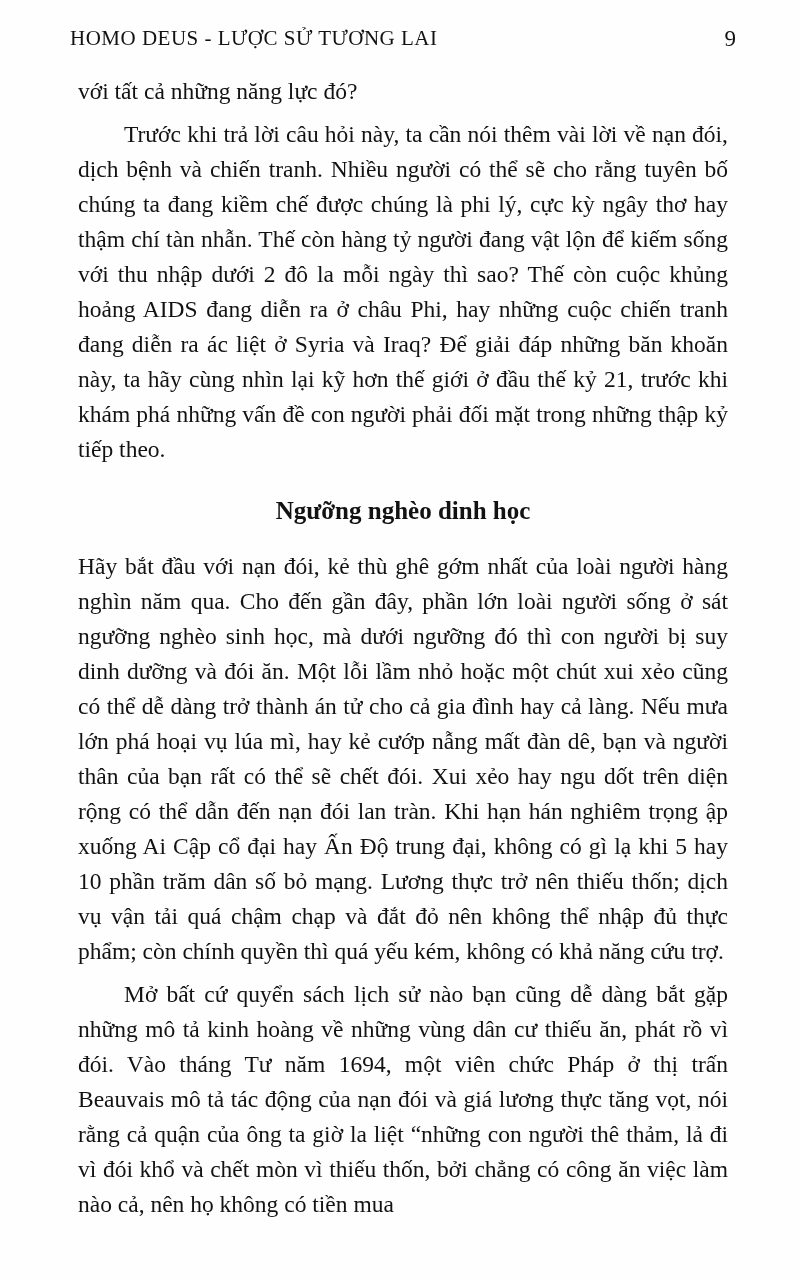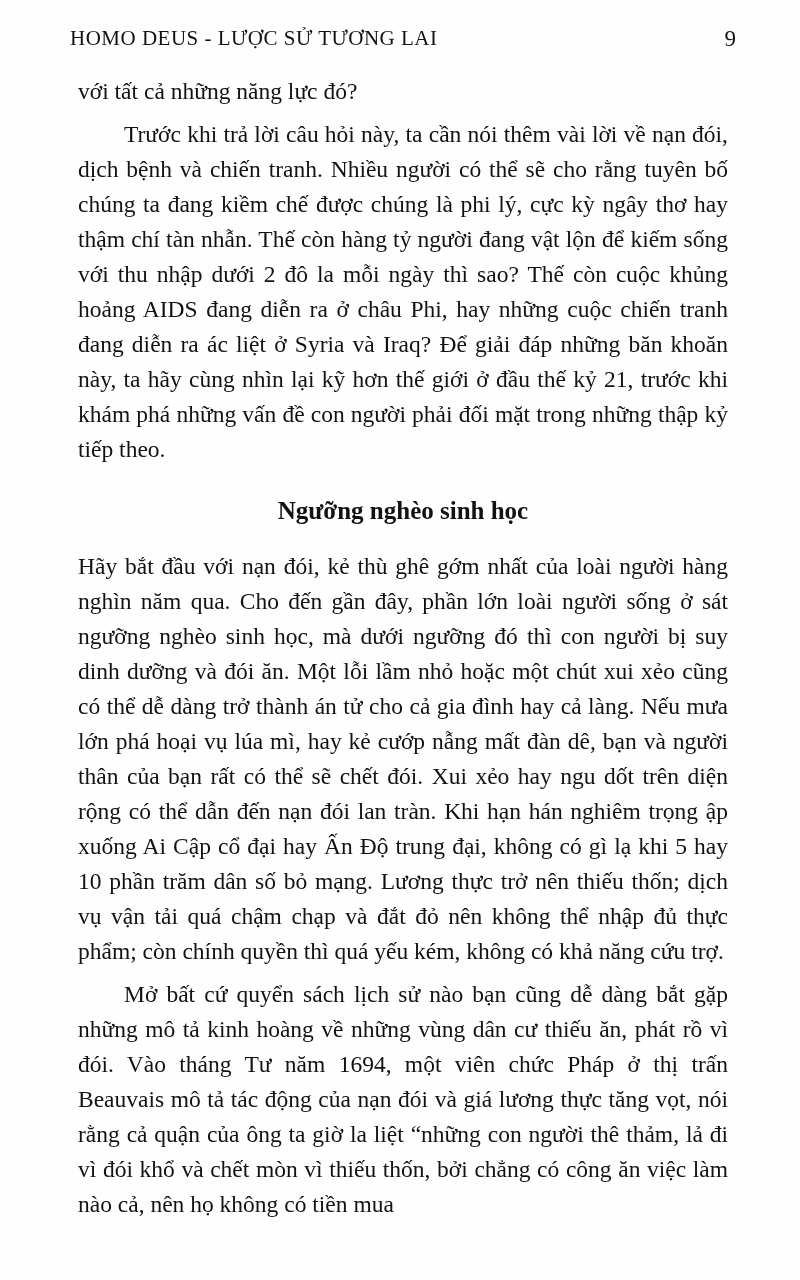--- a/index.html
+++ b/index.html
@@ -60,20 +60,20 @@
   <div class="page-header">
     <span class="running-title">HOMO DEUS - LƯỢC SỬ TƯƠNG LAI</span>
     <span class="page-number">9</span>
   </div>
 
   <div class="page-body">
     <p class="para">với tất cả những năng lực đó?</p>
 
     <p class="para indented">Trước khi trả lời câu hỏi này, ta cần nói thêm vài lời về nạn đói, dịch bệnh và chiến tranh. Nhiều người có thể sẽ cho rằng tuyên bố chúng ta đang kiềm chế được chúng là phi lý, cực kỳ ngây thơ hay thậm chí tàn nhẫn. Thế còn hàng tỷ người đang vật lộn để kiếm sống với thu nhập dưới 2 đô la mỗi ngày thì sao? Thế còn cuộc khủng hoảng AIDS đang diễn ra ở châu Phi, hay những cuộc chiến tranh đang diễn ra ác liệt ở Syria và Iraq? Để giải đáp những băn khoăn này, ta hãy cùng nhìn lại kỹ hơn thế giới ở đầu thế kỷ 21, trước khi khám phá những vấn đề con người phải đối mặt trong những thập kỷ tiếp theo.</p>
 
-    <h2 class="section-heading">Ngưỡng nghèo sinh học</h2>
+    <h2 class="section-heading">Ngưỡng nghèo dinh học</h2>
 
     <p class="para">Hãy bắt đầu với nạn đói, kẻ thù ghê gớm nhất của loài người hàng nghìn năm qua. Cho đến gần đây, phần lớn loài người sống ở sát ngưỡng nghèo sinh học, mà dưới ngưỡng đó thì con người bị suy dinh dưỡng và đói ăn. Một lỗi lầm nhỏ hoặc một chút xui xẻo cũng có thể dễ dàng trở thành án tử cho cả gia đình hay cả làng. Nếu mưa lớn phá hoại vụ lúa mì, hay kẻ cướp nẫng mất đàn dê, bạn và người thân của bạn rất có thể sẽ chết đói. Xui xẻo hay ngu dốt trên diện rộng có thể dẫn đến nạn đói lan tràn. Khi hạn hán nghiêm trọng ập xuống Ai Cập cổ đại hay Ấn Độ trung đại, không có gì lạ khi 5 hay 10 phần trăm dân số bỏ mạng. Lương thực trở nên thiếu thốn; dịch vụ vận tải quá chậm chạp và đắt đỏ nên không thể nhập đủ thực phẩm; còn chính quyền thì quá yếu kém, không có khả năng cứu trợ.</p>
 
     <p class="para indented">Mở bất cứ quyển sách lịch sử nào bạn cũng dễ dàng bắt gặp những mô tả kinh hoàng về những vùng dân cư thiếu ăn, phát rồ vì đói. Vào tháng Tư năm 1694, một viên chức Pháp ở thị trấn Beauvais mô tả tác động của nạn đói và giá lương thực tăng vọt, nói rằng cả quận của ông ta giờ la liệt “những con người thê thảm, lả đi vì đói khổ và chết mòn vì thiếu thốn, bởi chẳng có công ăn việc làm nào cả, nên họ không có tiền mua</p>
   </div>
 
 </div>
 
 </body></html>

